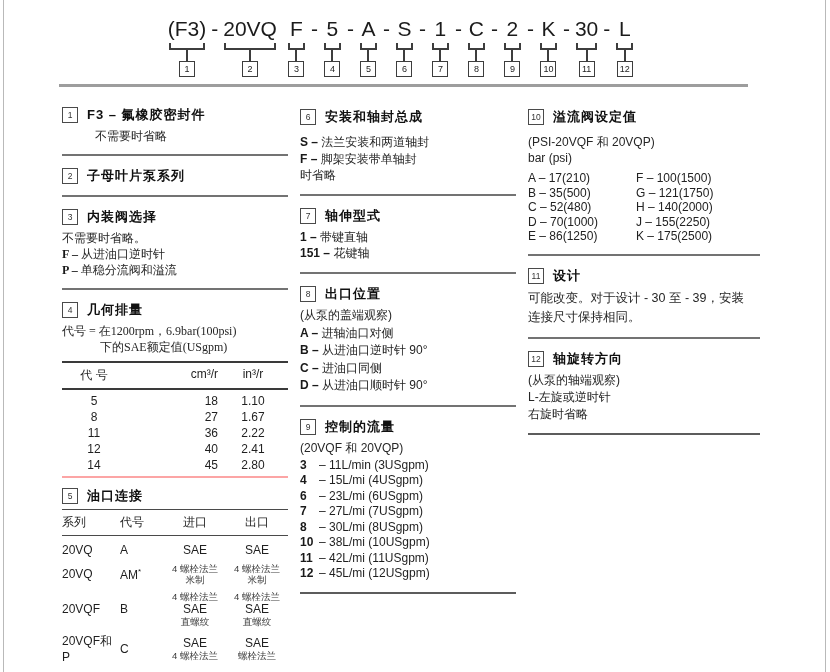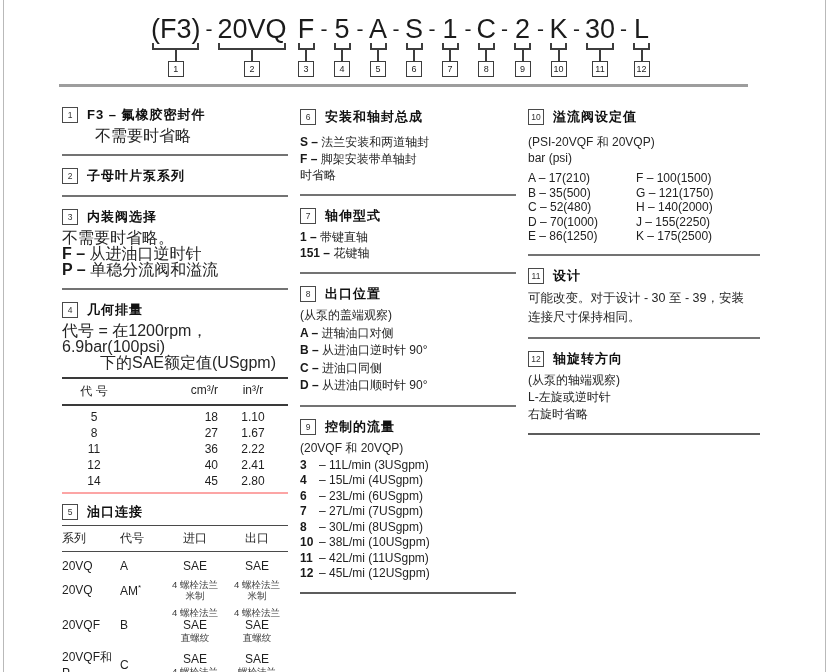--- a/index.html
+++ b/index.html
@@ -12,41 +12,41 @@
   .edge-right{left:825px;}
 
   
   .code-row{
     position:absolute;top:16px;left:0;width:100%;
     display:flex;justify-content:center;align-items:flex-start;
     padding-right:28px;box-sizing:border-box;
   }
   .code-dash{font-size:21px;line-height:26px;margin:0 2px;color:#1b1b1b;}
   .seg{display:flex;flex-direction:column;align-items:center;margin:0 3px;min-width:19px;}
-  .seg-label{font-size:27px;line-height:26px;color:#1b1b1b;white-space:nowrap;}
+  .seg-label{font-size:21px;line-height:26px;color:#1b1b1b;white-space:nowrap;}
   .bracket{align-self:stretch;height:5px;margin:1px 1px 0;
     border-left:2px solid #3d3d3d;border-right:2px solid #3d3d3d;border-bottom:2px solid #3d3d3d;}
   .dropline{width:2px;height:11px;background:#3d3d3d;}
   .numbox{width:14px;height:14px;border:1.5px solid #3d3d3d;background:#fff;
     display:flex;align-items:center;justify-content:center;font-size:9px;color:#222;}
 
   .top-rule{position:absolute;top:84px;left:59px;width:689px;height:3px;background:#9d9d9d;}
 
   
   .col{position:absolute;top:106px;}
   .col-left{left:62px;width:226px;}
   .col-mid{left:300px;width:216px;top:108px;}
   .col-right{left:528px;width:232px;top:108px;}
 
   .sec-head{display:flex;align-items:center;margin:0 0 4px 0;}
   .sec-num{flex:0 0 auto;width:14px;height:14px;border:1.5px solid #4a4a4a;background:#fff;
     display:flex;align-items:center;justify-content:center;font-size:8.5px;color:#333;margin-right:9px;}
   .sec-title{font-size:13px;font-weight:bold;color:#101010;letter-spacing:1px;}
 
-  .body-line{font-size:16px;line-height:16px;color:#262626;}
+  .body-line{font-size:12px;line-height:16px;color:#262626;font-family:Liberation Serif, serif;}
   .indent33{padding-left:33px;}
   .code-pre{font-weight:bold;color:#191919;}
   .rule{height:2px;background:#737373;margin:10px 0 11px;}
   .rule-end{height:2px;background:#5c5c5c;margin:10px 0 0;}
 
   
   .t4{margin-top:6px;border-bottom:2px solid #fca5a5;font-size:12px;}
   .t4-row{display:grid;grid-template-columns:64px 92px 70px;}
   .t4-head{border-top:2px solid #3a3a3a;border-bottom:2px solid #3a3a3a;
     font-size:12px;padding:4px 0;margin-bottom:3px;}

